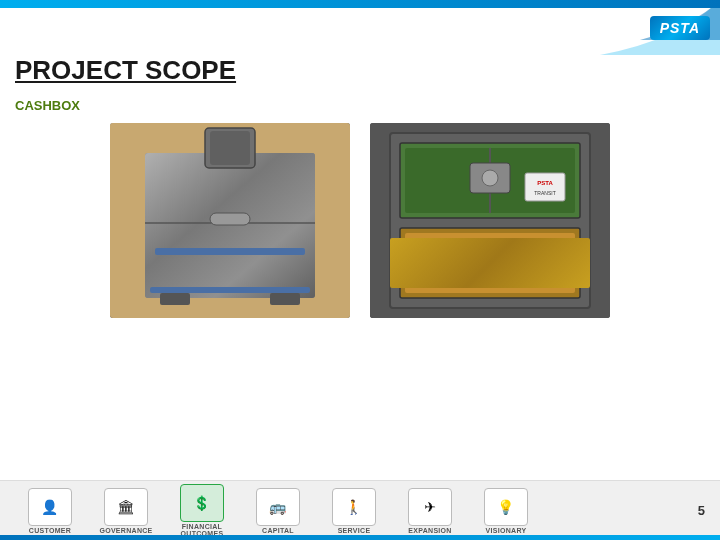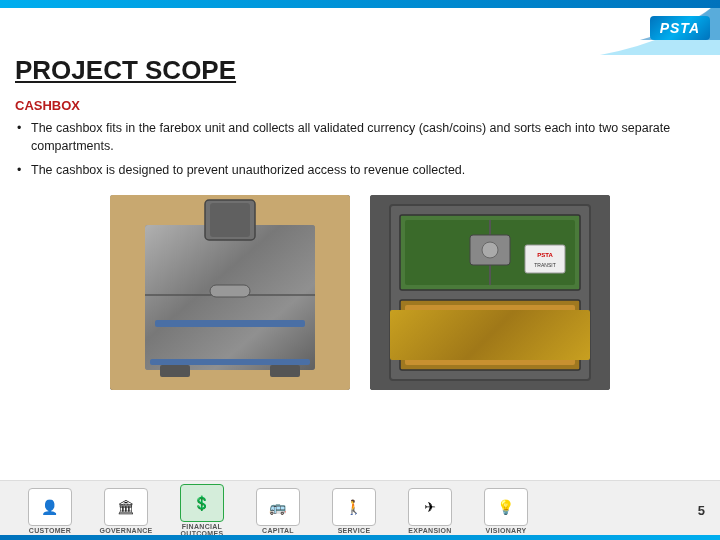--- a/index.html
+++ b/index.html
@@ -76,21 +76,21 @@
       font-weight: bold;
       color: #1a1a1a;
       text-decoration: underline;
       margin-bottom: 12px;
     }
 
     
     .section-heading {
       font-size: 13px;
       font-weight: bold;
-      color: #b91c1c;
+      color: #4d7c0f;
       margin-bottom: 6px;
     }
 
     
     .bullet-list {
       list-style: none;
       padding: 0;
       margin-bottom: 16px;
     }
 
@@ -285,24 +285,20 @@
 <div class="logo-area">
   <div class="logo-psta">PSTA</div>
 </div>
 
 <div class="content">
 
   <div class="page-title">PROJECT SCOPE</div>
 
   <div class="section-heading">CASHBOX</div>
 
-  <ul class="bullet-list">
-    <li>The cashbox fits in the farebox unit and collects all validated currency (cash/coins) and sorts each into two separate compartments.</li>
-    <li>The cashbox is designed to prevent unauthorized access to revenue collected.</li>
-  </ul>
 
   <div class="images-row">
     <div class="cashbox-image">
       <div class="img-exterior">
 
         <svg width="240" height="195" xmlns="http://www.w3.org/2000/svg" style="position:absolute;top:0;left:0;">
 
           <rect width="240" height="195" fill="#c8a870"></rect>
 
           <rect x="35" y="30" width="170" height="145" rx="3" fill="#808080"></rect>

